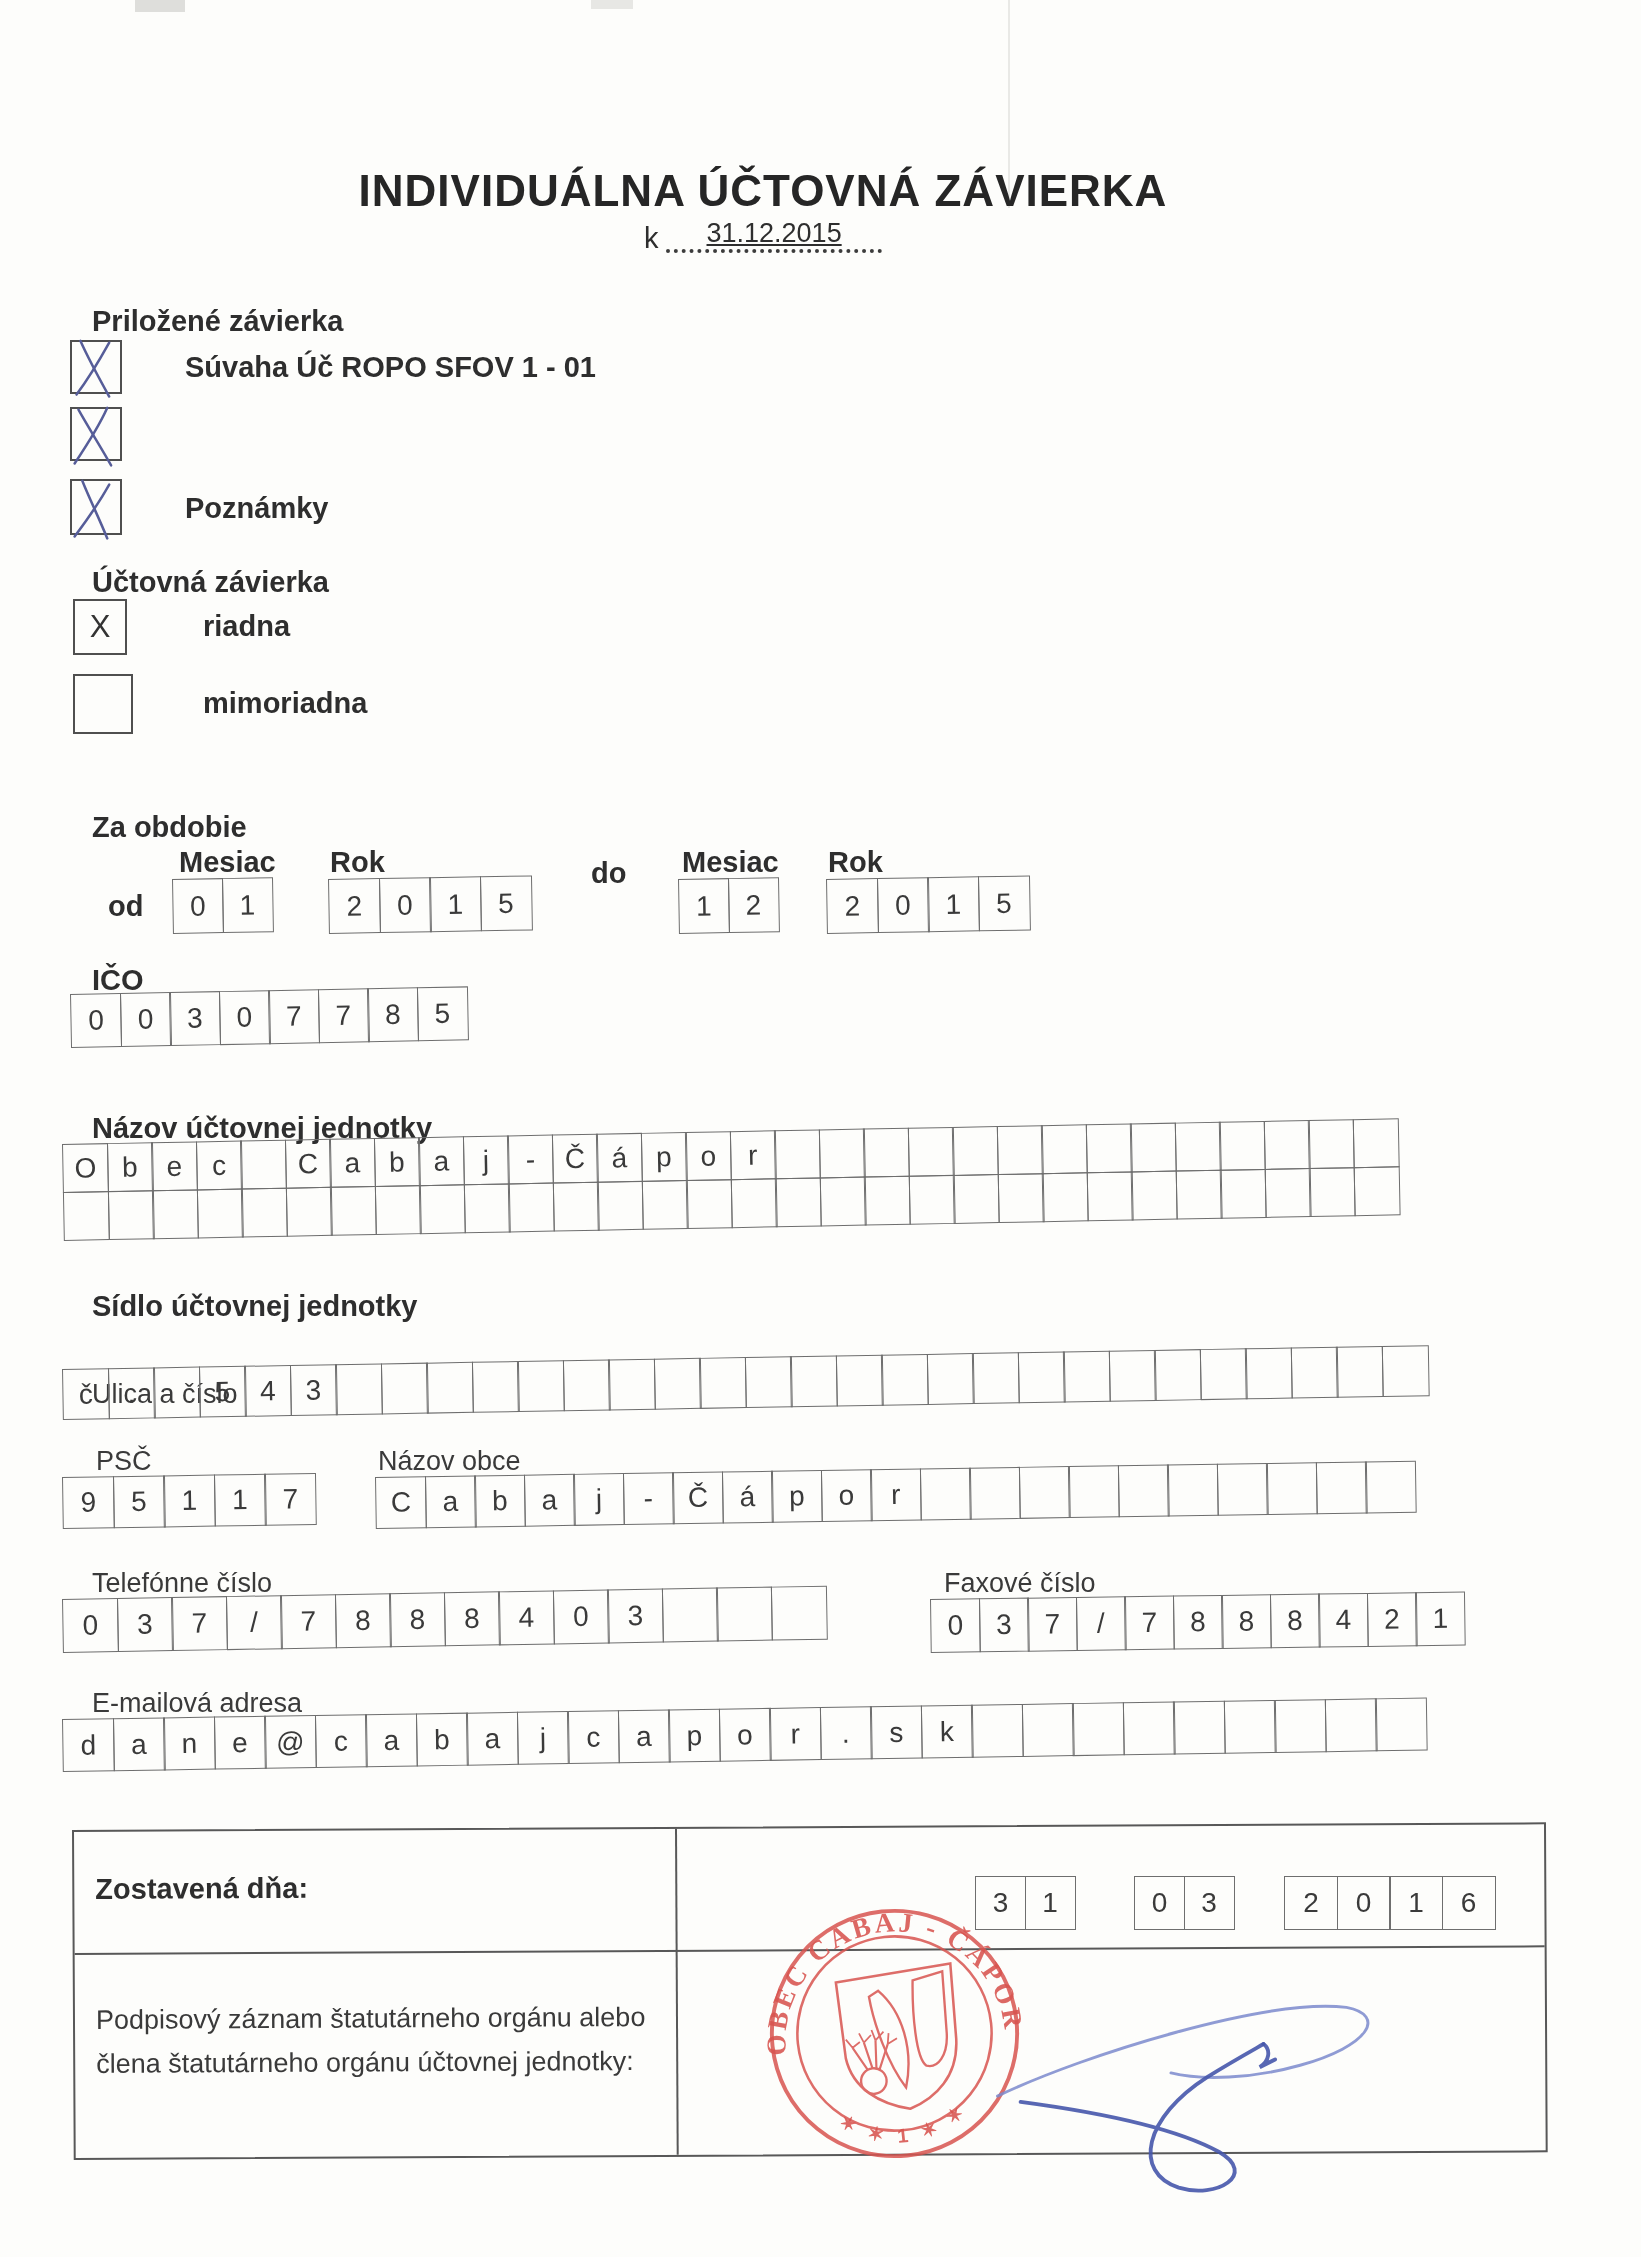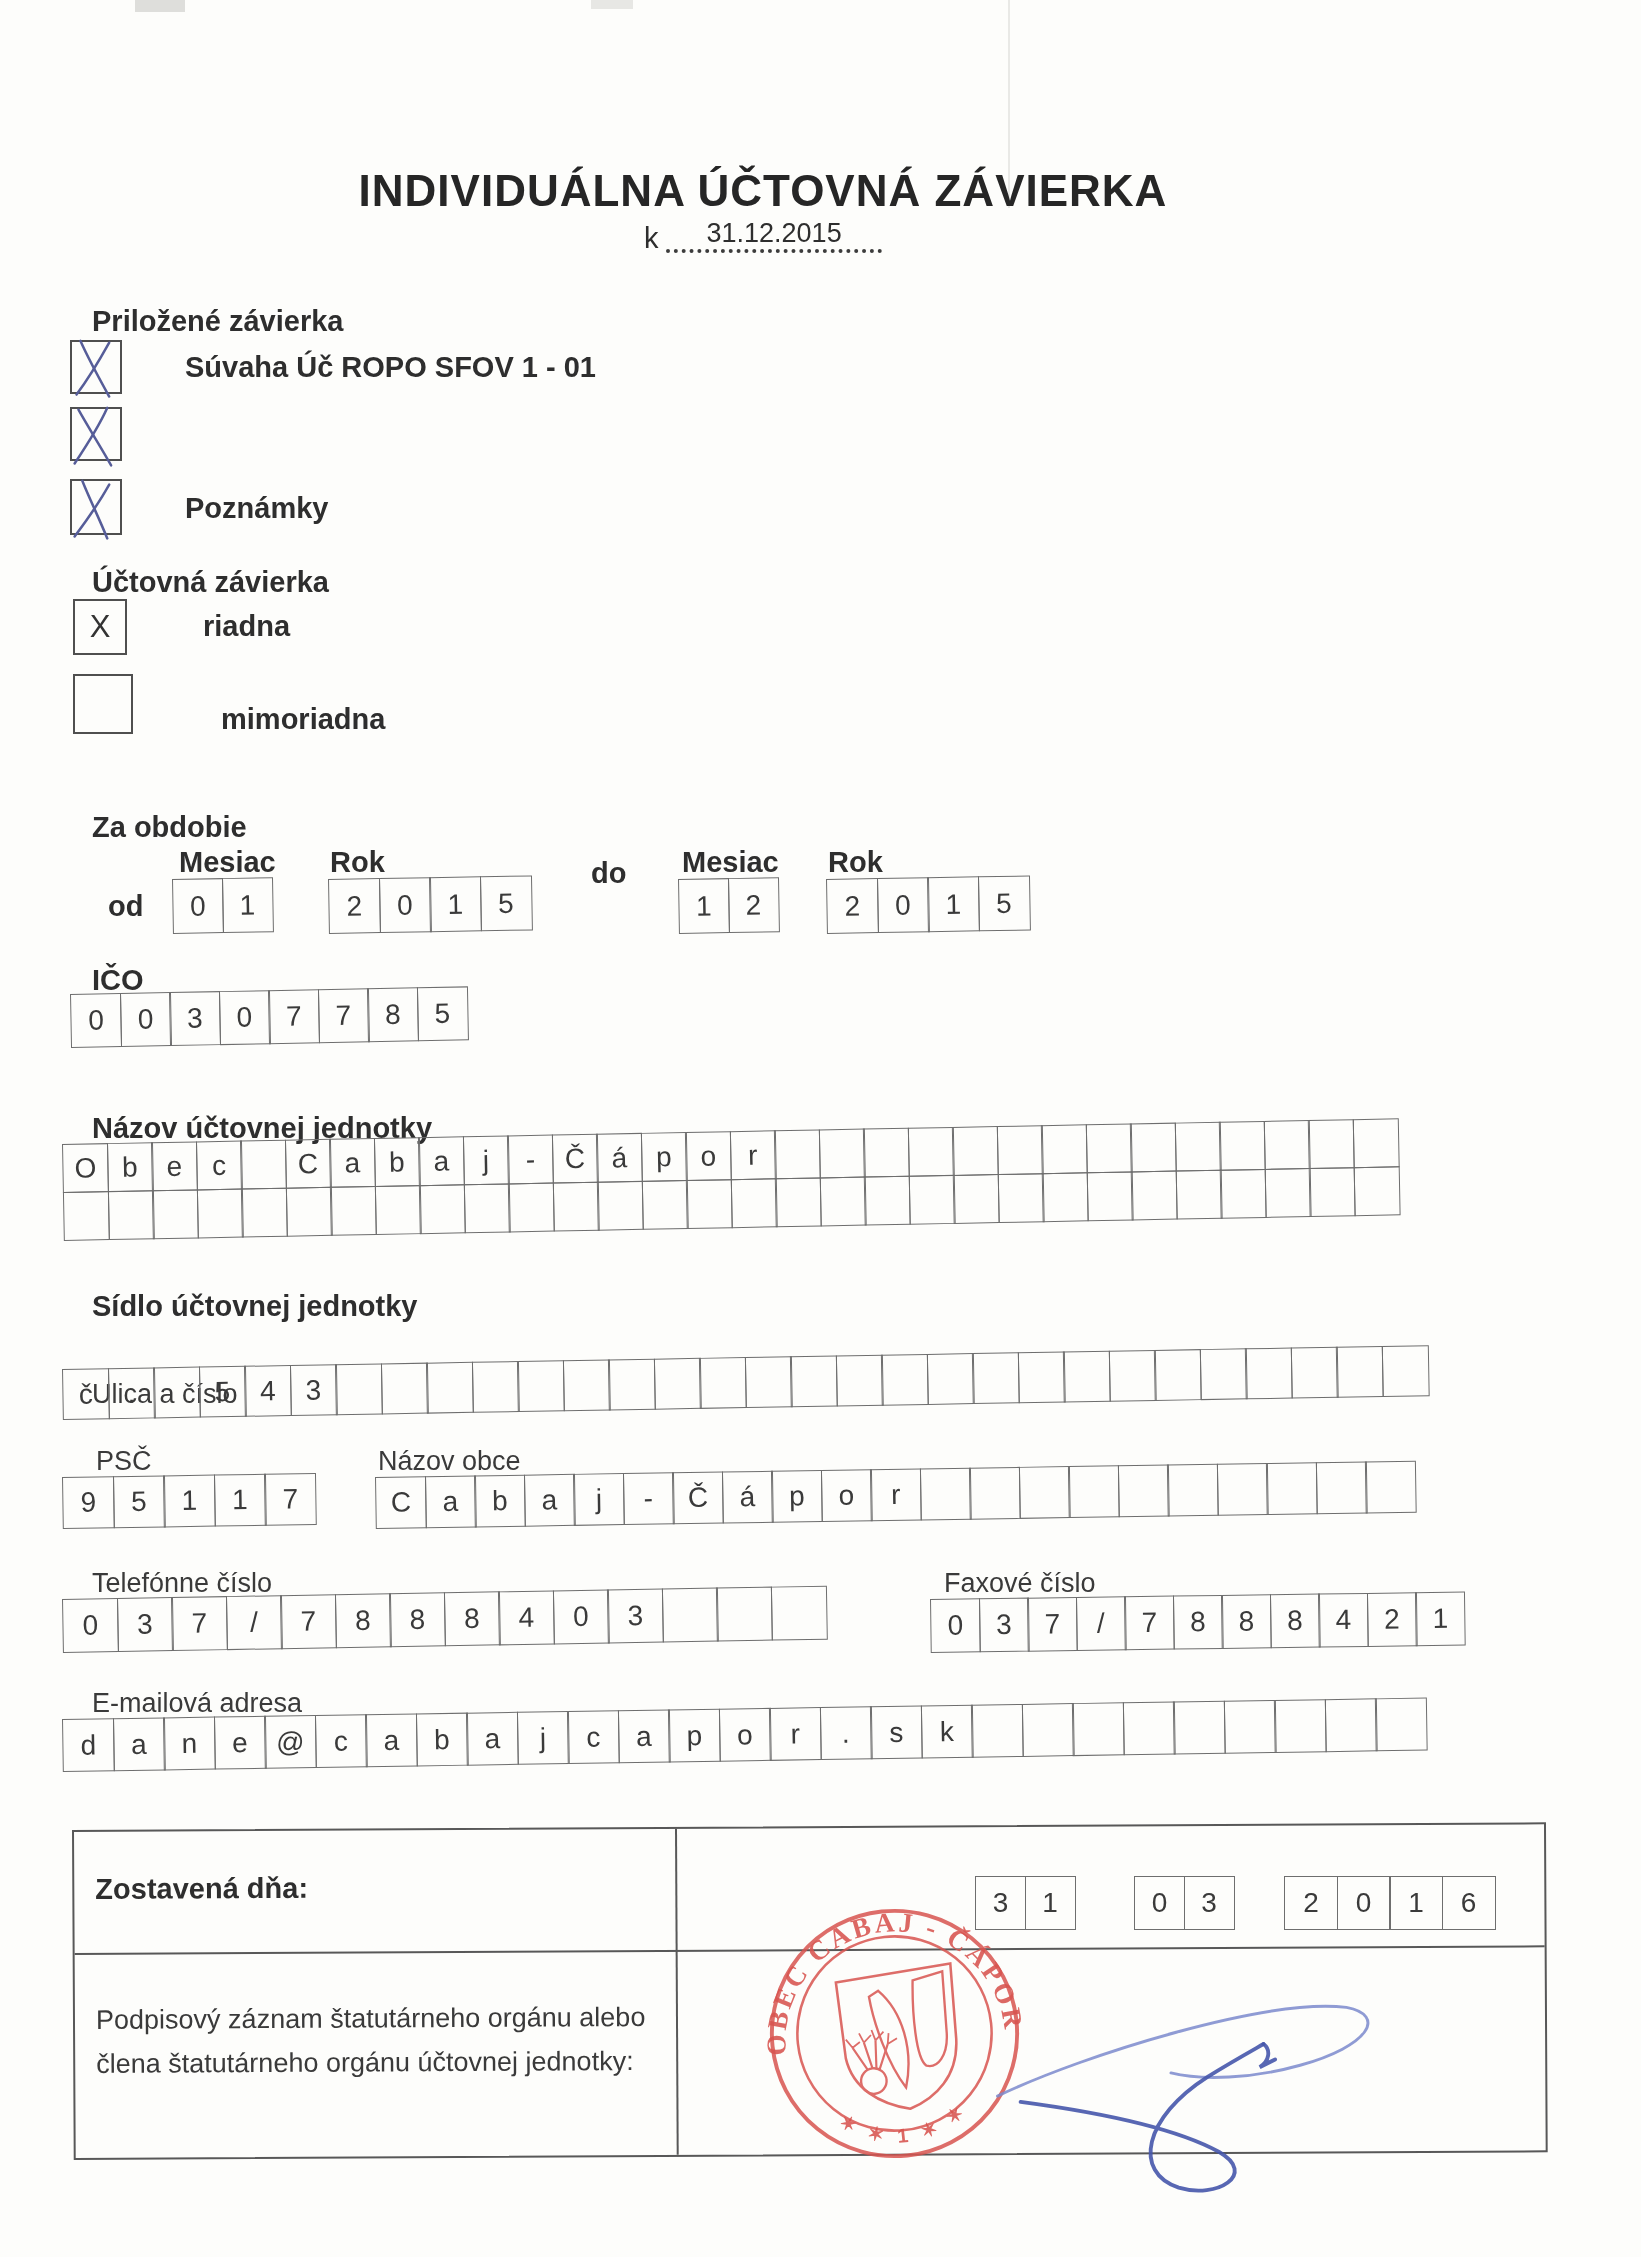--- a/index.html
+++ b/index.html
@@ -9,21 +9,21 @@
   }
   .abs{position:absolute;}
   .b{font-weight:700;}
   .lbl{font-size:29px;white-space:nowrap;}
   .sublbl{font-size:27px;white-space:nowrap;color:#3a3a3a;}
 
   .title{font-size:44px;font-weight:700;letter-spacing:1px;color:#262626;}
 
   .subtitle{display:flex;align-items:flex-end;justify-content:center;}
   .subtitle .k{font-size:29px;margin-right:7.7px;line-height:1;}
-  .dateblock{display:inline-block;}
+  .dateblock{display:inline-block;text-decoration:underline;}
   .dateval{display:block;text-align:center;font-size:27px;line-height:1;margin-bottom:1.9px;}
   .dotline{display:block;width:216px;height:0;border-bottom:4.8px dotted #3c3c3c;}
 
   .checkbox{position:absolute;border:2.3px solid #4f4f4f;background:transparent;}
   .handx{position:absolute;left:-6.8px;top:-6.8px;width:calc(100% + 13.5px);height:calc(100% + 15.4px);}
   .handx path{fill:none;stroke:var(--hand-x,#565d99);stroke-width:2.6;stroke-linecap:round;}
   .printed-mark{position:absolute;inset:0;display:flex;align-items:center;justify-content:center;
     font-size:31px;color:#333;}
 
   .grid{position:absolute;display:flex;--cw:51px;--ch:55px;transform-origin:left top;}
@@ -93,21 +93,21 @@
   <div class="abs lbl b" style="left:92px;top:566px;">Účtovná závierka</div>
 
   <div class="checkbox" style="left:73px;top:599px;width:50px;height:52px;">
     <span class="printed-mark">X</span>
   </div>
   <div class="abs lbl b" style="left:203px;top:610px;">riadna</div>
 
   <div class="checkbox" style="left:73px;top:674px;width:56px;height:56px;">
     <span class="printed-mark"></span>
   </div>
-  <div class="abs lbl b" style="left:203px;top:703px;margin-left:18px;">mimoriadna</div>
+  <div class="abs lbl b" style="left:203px;top:687px;">mimoriadna</div>
 
   <div class="abs lbl b" style="left:92px;top:811px;">Za obdobie</div>
 
   <div class="abs lbl b" style="left:179px;top:846px;">Mesiac</div>
   <div class="abs lbl b" style="left:330px;top:846px;">Rok</div>
   <div class="abs lbl b" style="left:108px;top:890px;">od</div>
   <div class="grid" style="left:172px;top:879px;transform:rotate(-1deg);">
       <span class="cell">0</span>
       <span class="cell">1</span>
     </div>

